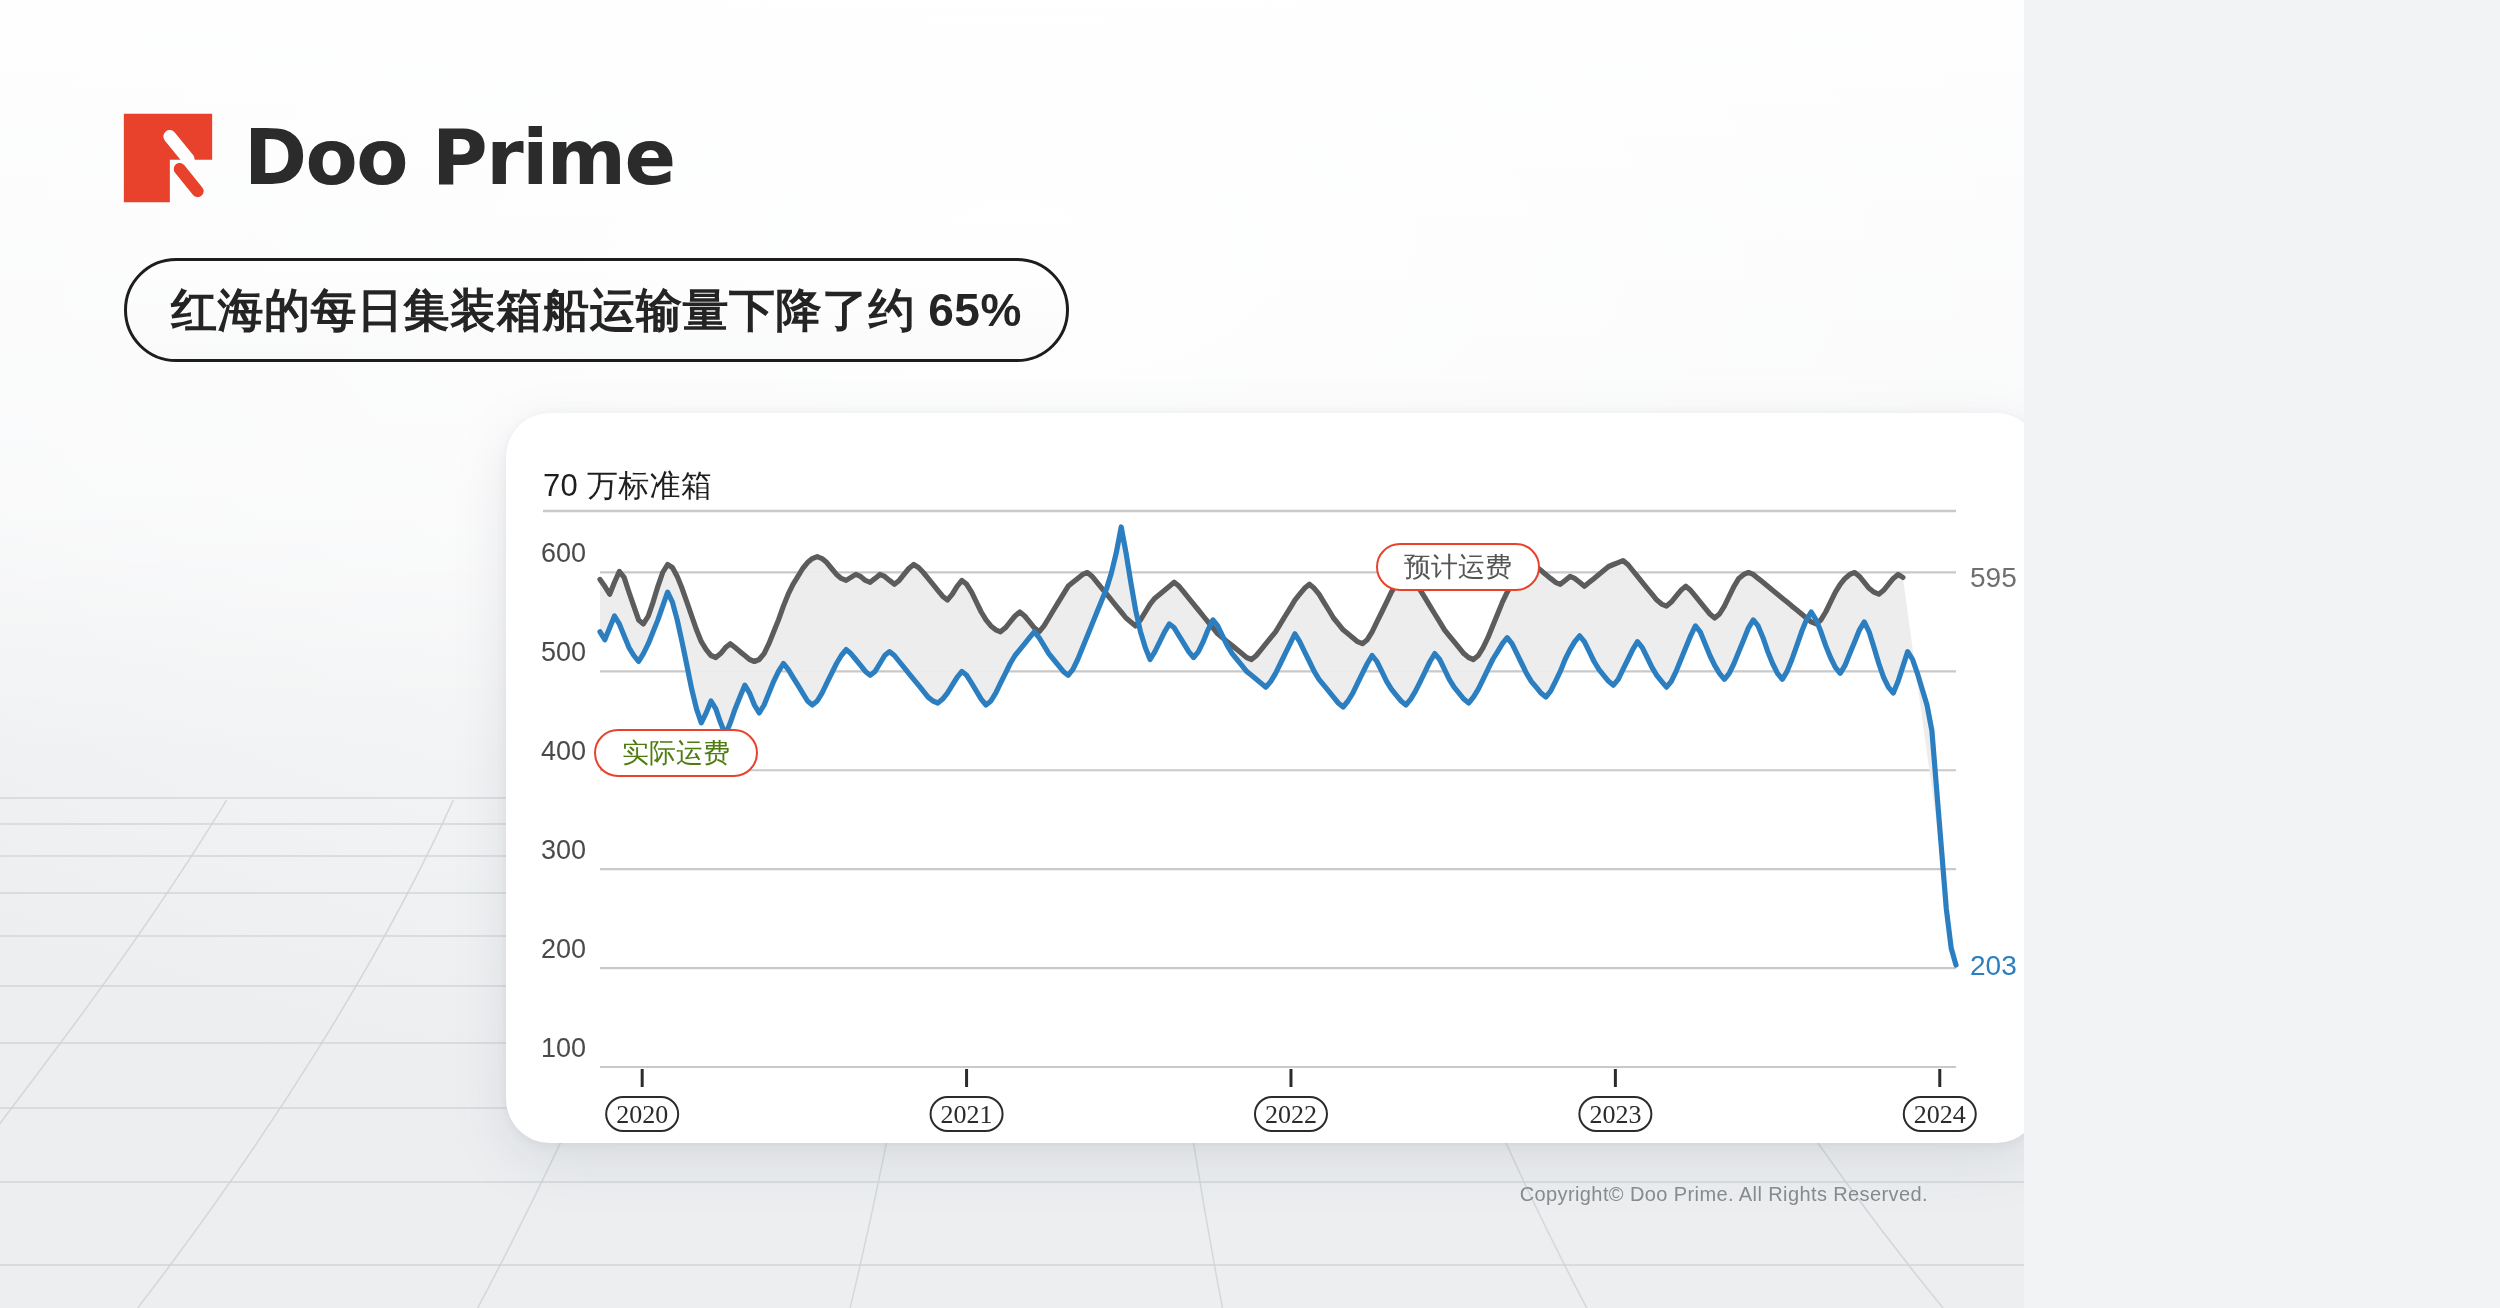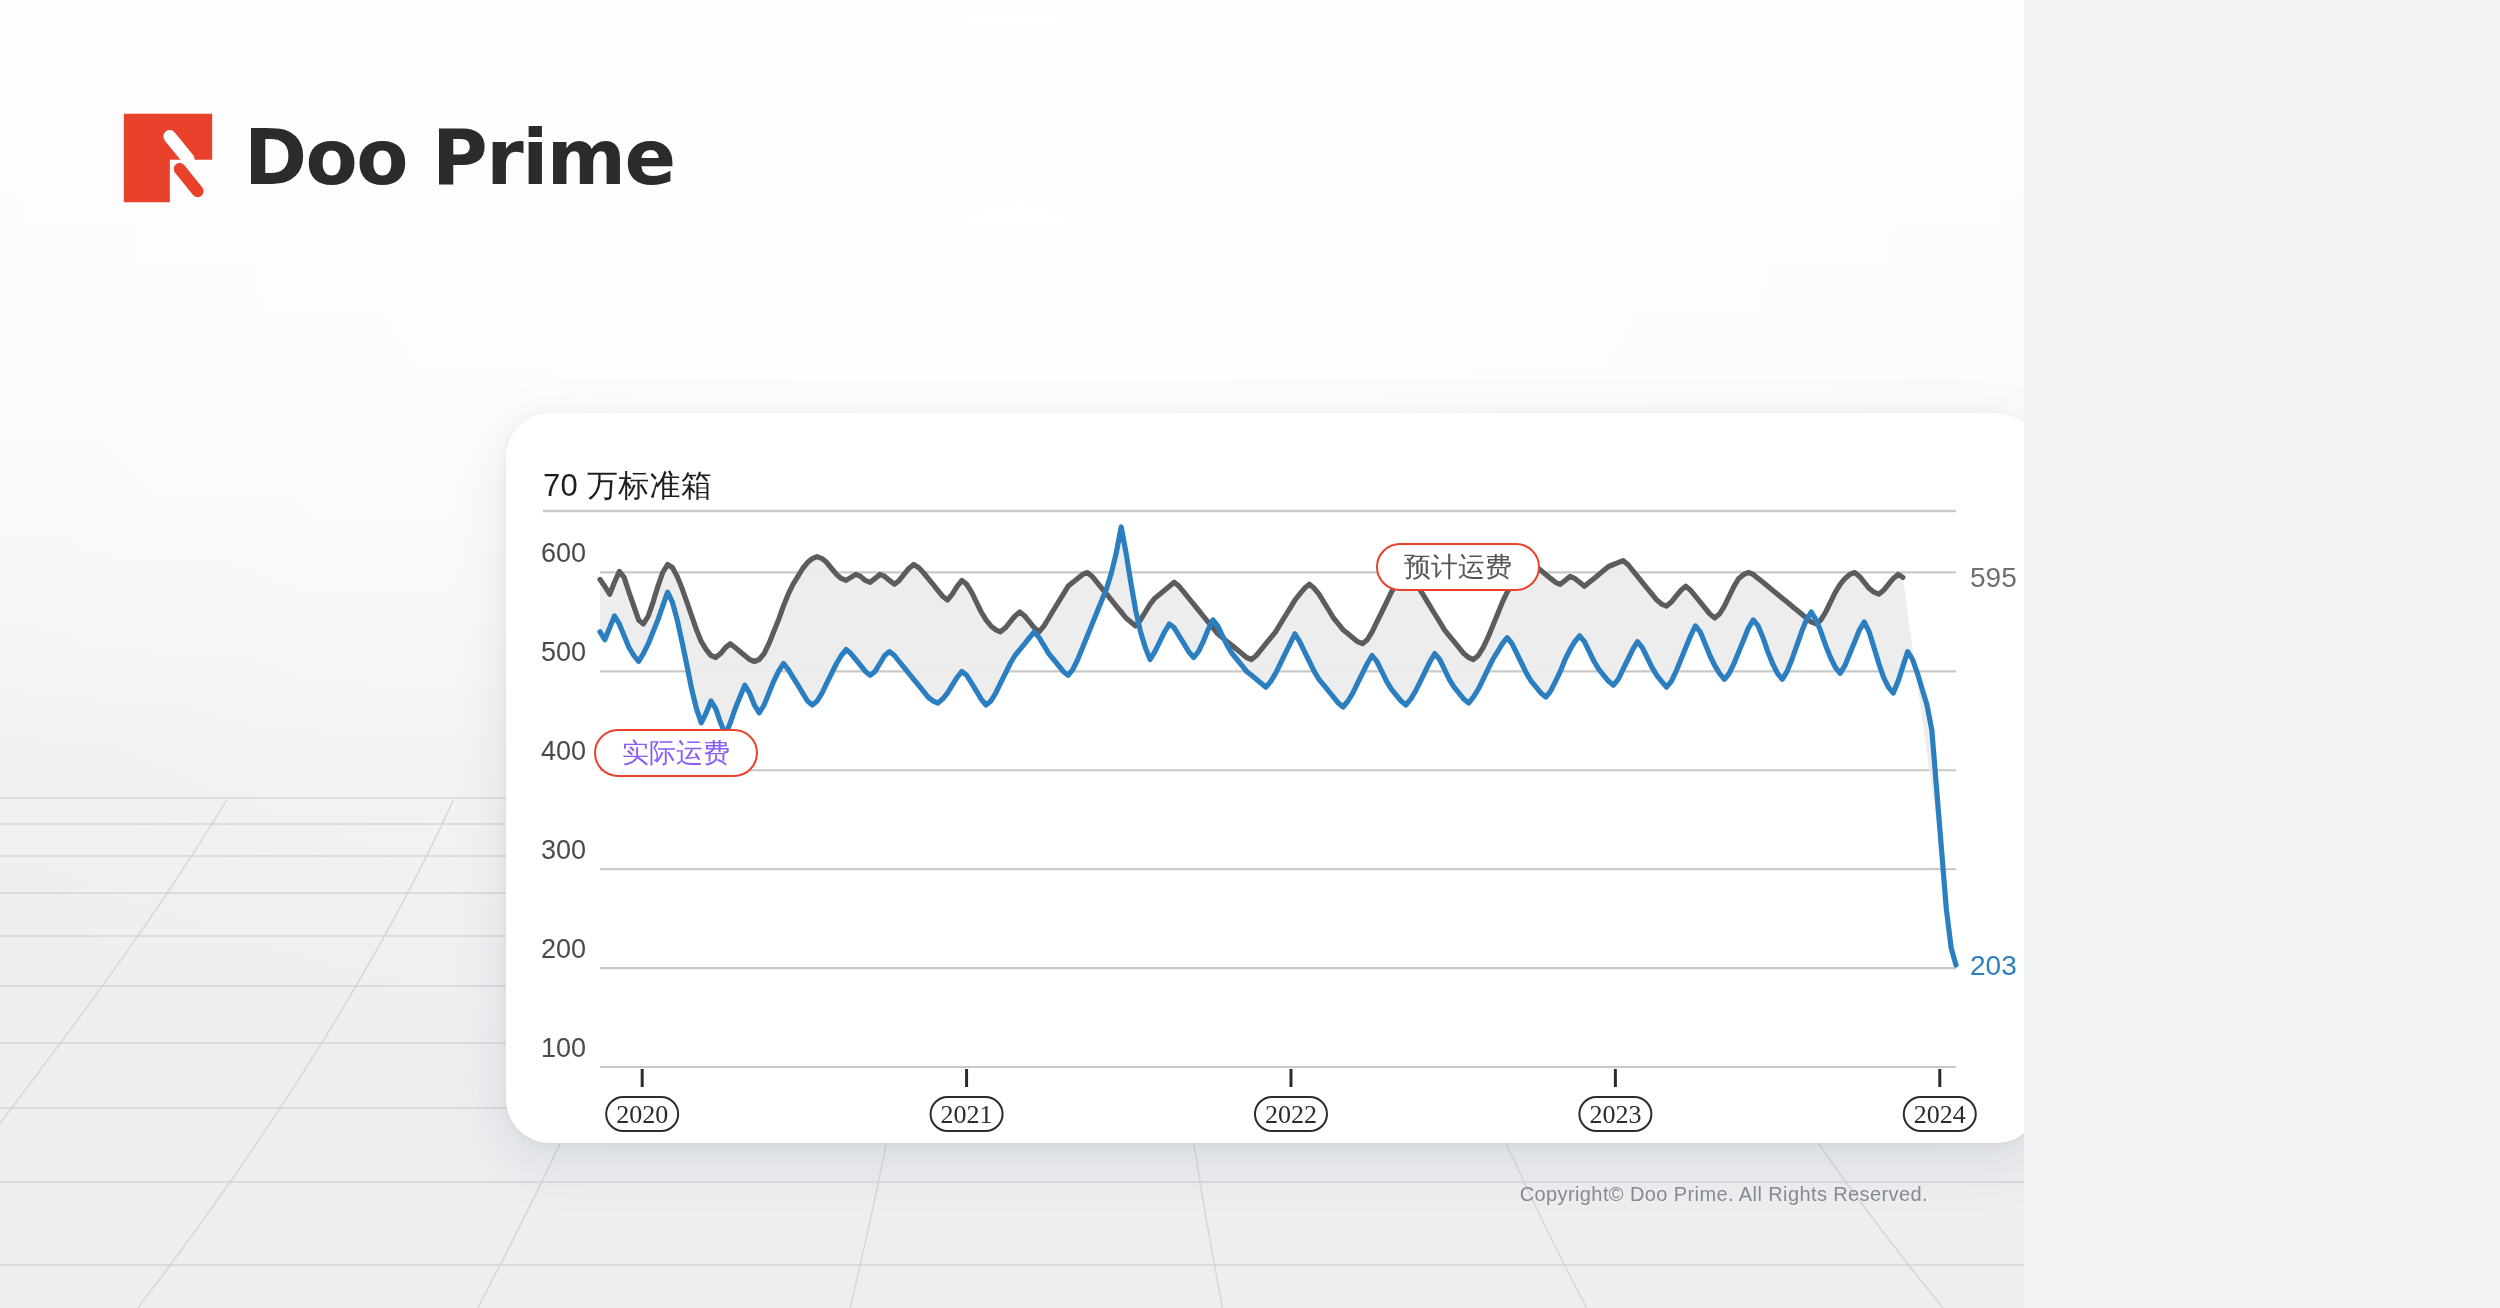--- a/index.html
+++ b/index.html
@@ -130,21 +130,21 @@
     margin-top: 28px;
   }
   #legend-forecast {
     left: 870px;
     top: 102px;
     color: #555555;
   }
   #legend-actual {
     left: 88px;
     top: 288px;
-    color: #8b5cf6;
+    color: #4d7c0f;
   }
 
   
   #footer-copy {
     position: absolute;
     right: 96px;
     top: 1183px;
     font-size: 20px;
     color: #86898d;
     letter-spacing: 0.4px;
@@ -185,20 +185,23 @@
 
   <div id="logo-row">
     <svg id="logo-mark" viewBox="0 0 100 100">
       <path d="M2 2 H98 V52 H52 V98 H2 Z" fill="#e8412c"></path>
       <rect x="55" y="16" width="14" height="46" rx="7" fill="#ffffff" transform="rotate(-39 62 39)"></rect>
       <rect x="66" y="52" width="13" height="44" rx="6.5" fill="#e8412c" transform="rotate(-39 72.5 74)"></rect>
     </svg>
     <div id="logo-word">Doo Prime</div>
   </div>
 
+  <div id="headline">
+    <span id="headline-text">红海的每日集装箱船运输量下降了约 65%</span>
+  </div>
 
   <div id="chart-card">
     <div id="chart-subtitle">70 万标准箱</div>
 
     <svg id="chart-svg" viewBox="0 0 1534 730">
 
       <line x1="37" y1="98" x2="1450" y2="98" stroke="#c9c9c9" stroke-width="2.4"></line>
       <g id="gridlines">
           <line x1="94" y1="654" x2="1450" y2="654" stroke="#c9c9c9" stroke-width="2.2"></line>
           <line x1="94" y1="555.0909090909091" x2="1450" y2="555.0909090909091" stroke="#c9c9c9" stroke-width="2.2"></line>

